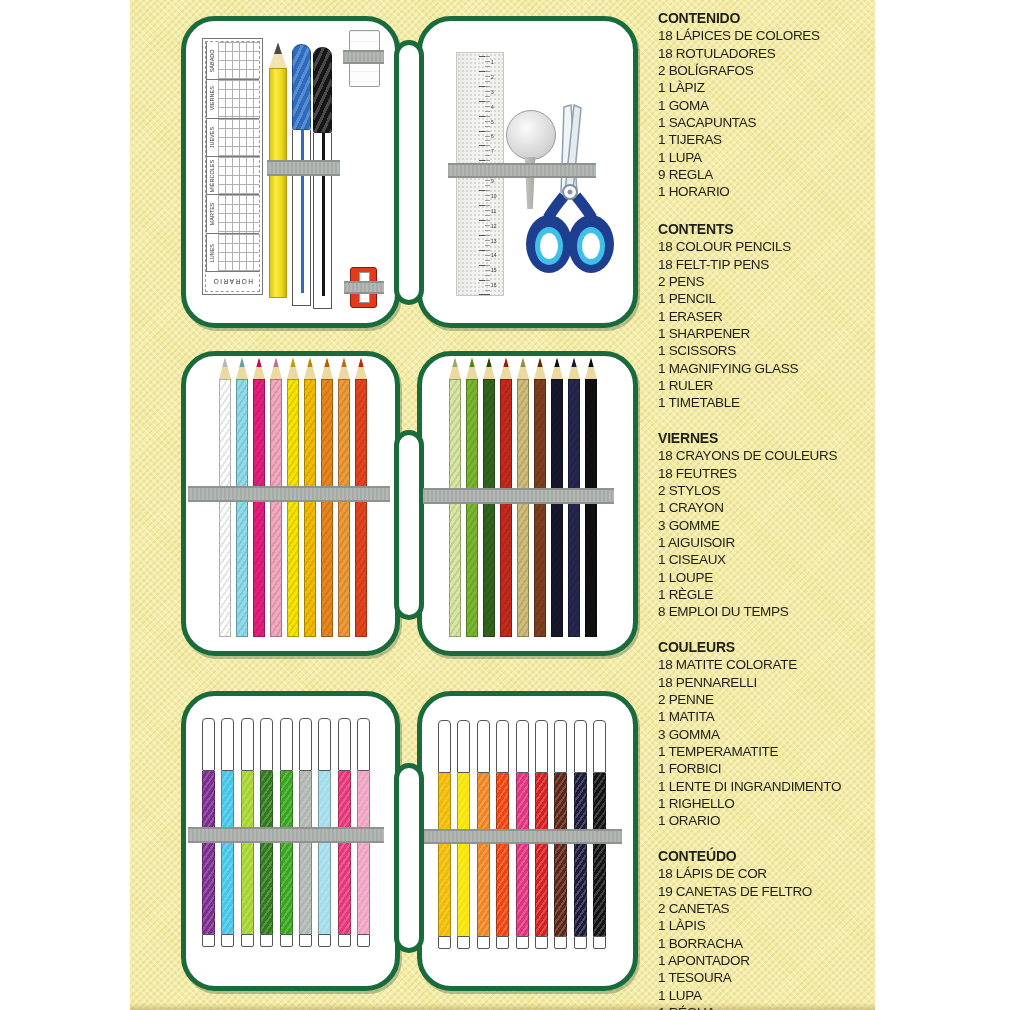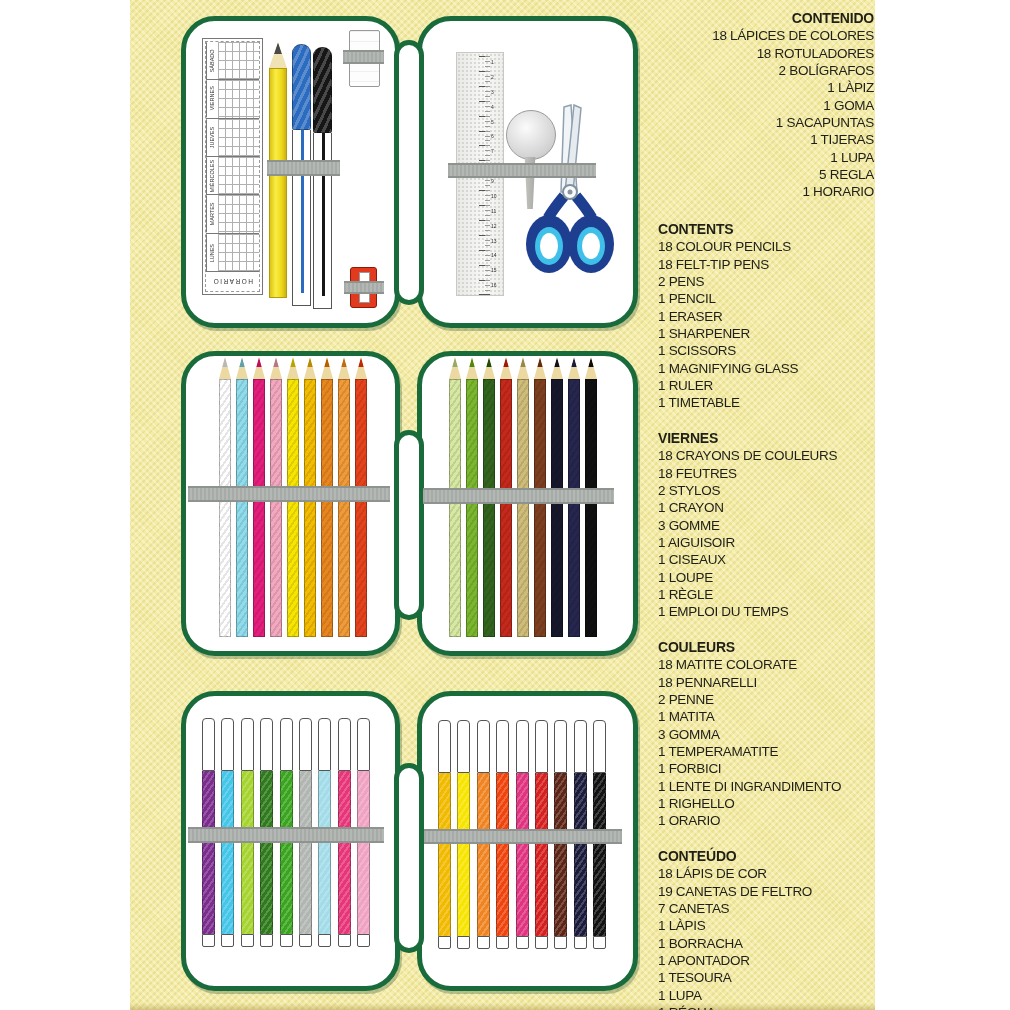--- a/index.html
+++ b/index.html
@@ -418,32 +418,32 @@
       <div class="fcap"></div>
       <div class="fbody" style="background-color: rgb(18, 18, 18);"></div>
       <div class="fplug"></div>
     </div>
   </div>
 
 <div class="strap" style="left:188px;top:827px;width:196px;height:16px;"></div>
 <div class="strap" style="left:424px;top:829px;width:198px;height:15px;"></div>
 
 <div class="lists">
-  <div class="section" style="top:10px;text-align:right;">
+  <div class="section" style="top:10px;">
     <div class="ltitle">CONTENIDO</div>
     <div>
         <div class="li">18 LÁPICES DE COLORES</div>
         <div class="li">18 ROTULADORES</div>
         <div class="li">2 BOLÍGRAFOS</div>
         <div class="li">1 LÀPIZ</div>
         <div class="li">1 GOMA</div>
         <div class="li">1 SACAPUNTAS</div>
         <div class="li">1 TIJERAS</div>
         <div class="li">1 LUPA</div>
-        <div class="li">5 REGLA</div>
+        <div class="li">9 REGLA</div>
         <div class="li">1 HORARIO</div>
       </div>
   </div>
   <div class="section" style="top:221px;">
     <div class="ltitle">CONTENTS</div>
     <div>
         <div class="li">18 COLOUR PENCILS</div>
         <div class="li">18 FELT-TIP PENS</div>
         <div class="li">2 PENS</div>
         <div class="li">1 PENCIL</div>
@@ -460,21 +460,21 @@
     <div>
         <div class="li">18 CRAYONS DE COULEURS</div>
         <div class="li">18 FEUTRES</div>
         <div class="li">2 STYLOS</div>
         <div class="li">1 CRAYON</div>
         <div class="li">3 GOMME</div>
         <div class="li">1 AIGUISOIR</div>
         <div class="li">1 CISEAUX</div>
         <div class="li">1 LOUPE</div>
         <div class="li">1 RÈGLE</div>
-        <div class="li">1 EMPLOI DU TEMPS</div>
+        <div class="li">8 EMPLOI DU TEMPS</div>
       </div>
   </div>
   <div class="section" style="top:639px;">
     <div class="ltitle">COULEURS</div>
     <div>
         <div class="li">18 MATITE COLORATE</div>
         <div class="li">18 PENNARELLI</div>
         <div class="li">2 PENNE</div>
         <div class="li">1 MATITA</div>
         <div class="li">3 GOMMA</div>
@@ -483,21 +483,21 @@
         <div class="li">1 LENTE DI INGRANDIMENTO</div>
         <div class="li">1 RIGHELLO</div>
         <div class="li">1 ORARIO</div>
       </div>
   </div>
   <div class="section" style="top:848px;">
     <div class="ltitle">CONTEÚDO</div>
     <div>
         <div class="li">18 LÁPIS DE COR</div>
         <div class="li">19 CANETAS DE FELTRO</div>
-        <div class="li">7 CANETAS</div>
+        <div class="li">2 CANETAS</div>
         <div class="li">1 LÀPIS</div>
         <div class="li">1 BORRACHA</div>
         <div class="li">1 APONTADOR</div>
         <div class="li">1 TESOURA</div>
         <div class="li">1 LUPA</div>
         <div class="li">1 RÉGUA</div>
       </div>
   </div>
 </div>
 

